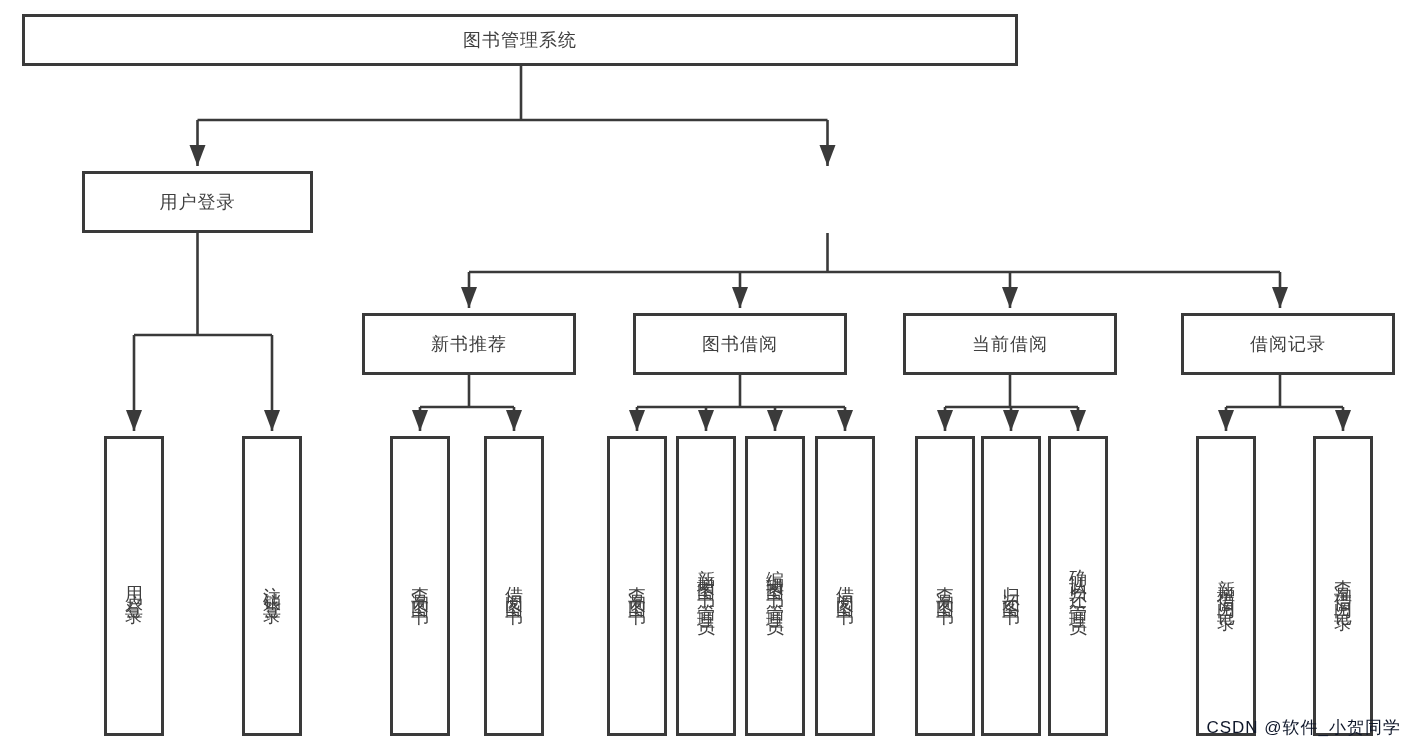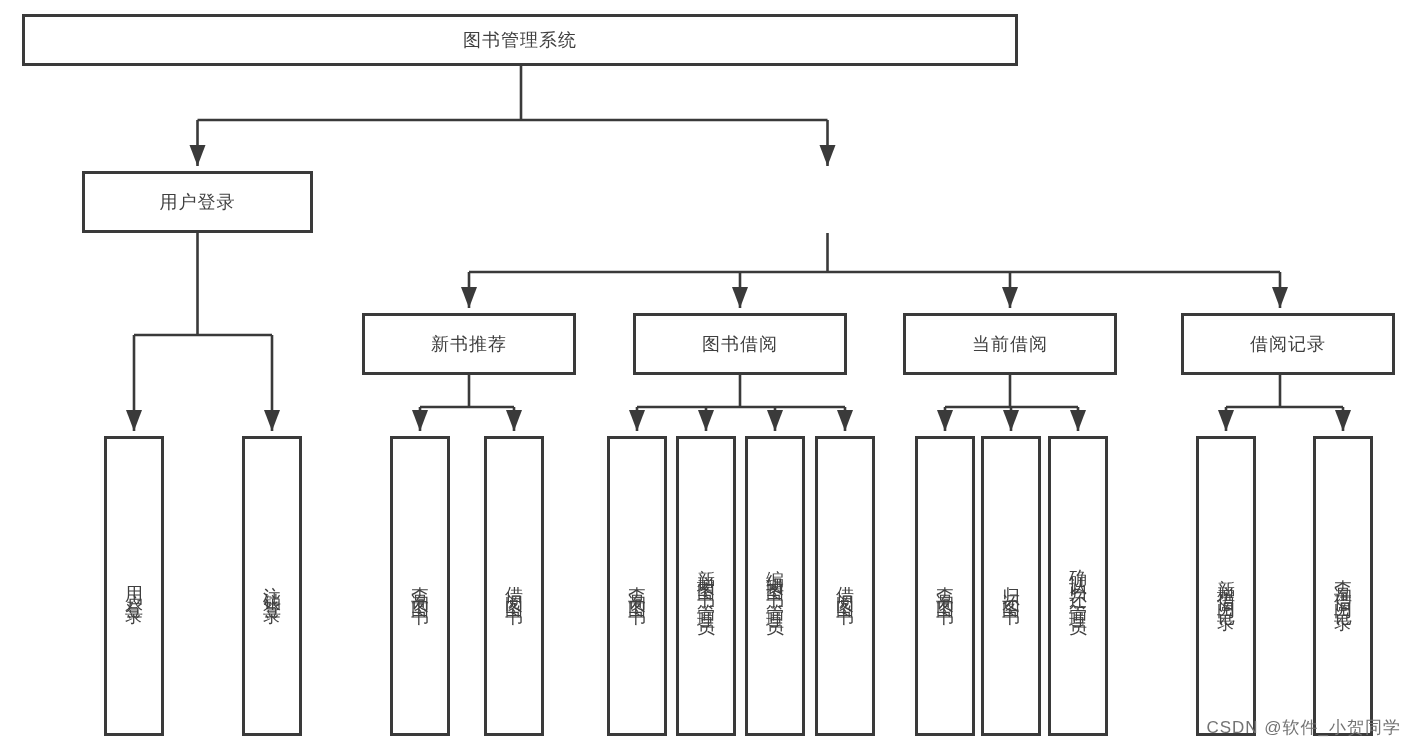--- a/index.html
+++ b/index.html
@@ -46,21 +46,21 @@
     font-size: 18px;
     letter-spacing: 7px;
     line-height: 1;
     white-space: nowrap;
   }
   .watermark {
     position: absolute;
     top: 716px;
     right: 4px;
     font-size: 17px;
-    color: #737373;
+    color: #0f172a;
     letter-spacing: 1px;
     z-index: 3;
   }
 </style>
 </head>
 <body>
 
 <div class="stage">
 
   <svg class="connector-layer" width="1405" height="747" viewBox="0 0 1405 747" xmlns="http://www.w3.org/2000/svg">

